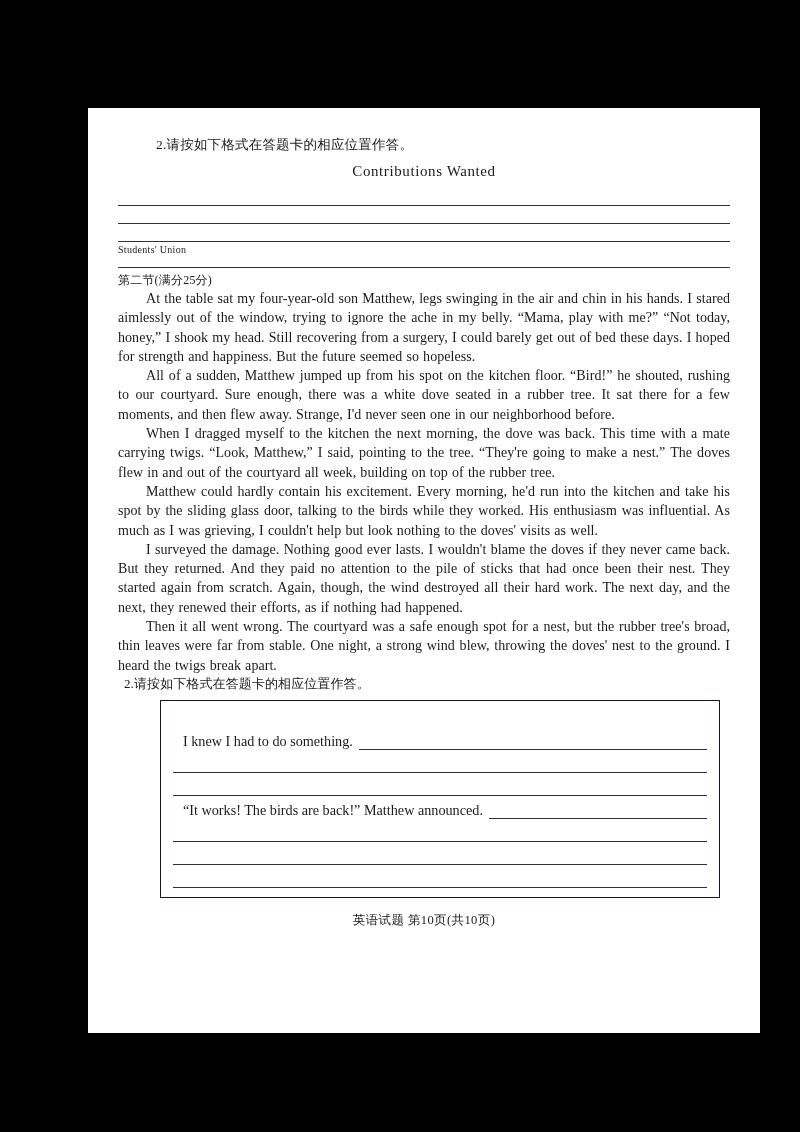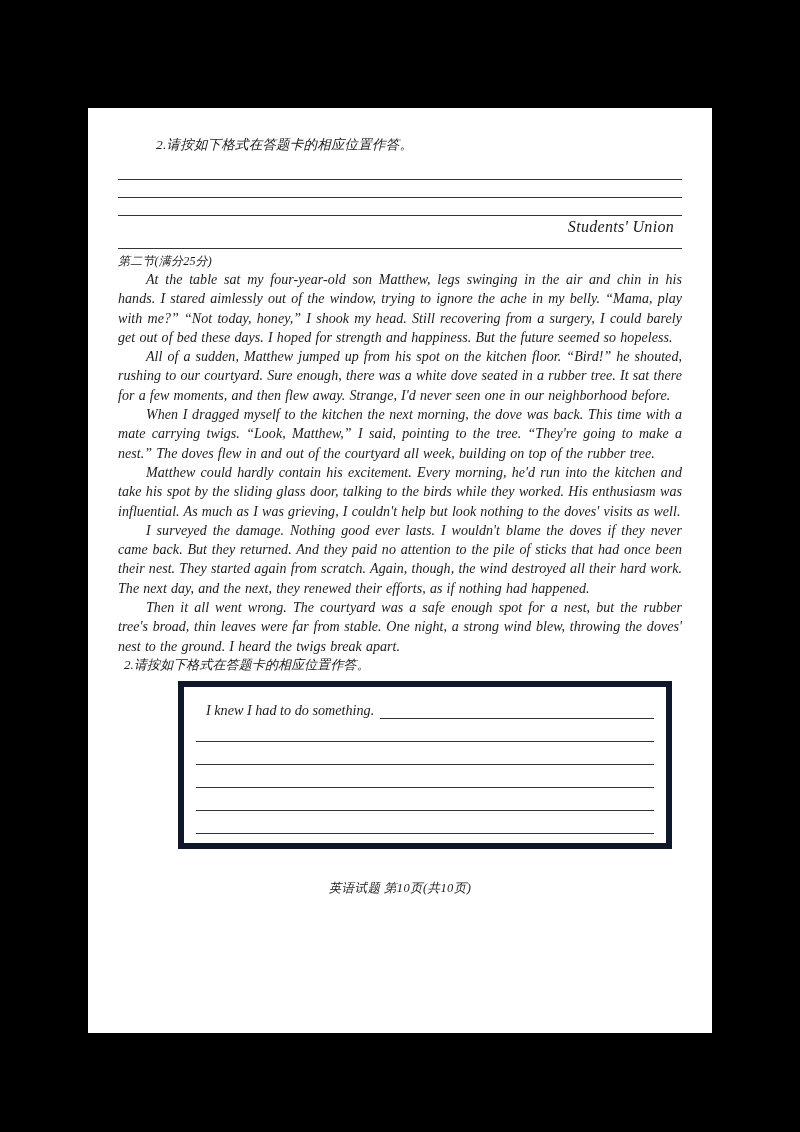--- a/index.html
+++ b/index.html
@@ -10,27 +10,26 @@
   body {
     width: 800px;
     height: 1132px;
     overflow: hidden;
     font-family: "Liberation Serif", serif;
   }
   .page {
     position: absolute;
     left: 88px;
     top: 108px;
-    width: 624px;
+    width: 672px;
     height: 925px;
     background: #ffffff;
     box-sizing: border-box;
     padding: 28px 30px 10px 30px;
     color: #1a1a1a;
-    font-style: italic;
   }
   .item-label {
     font-size: 13.5px;
     margin-left: 38px;
     letter-spacing: 0.2px;
     font-family: "Liberation Serif", serif;
   }
   .center-title {
     text-align: center;
     font-size: 15px;
@@ -38,22 +37,22 @@
     letter-spacing: 0.6px;
   }
   .blank-lines {
     margin-top: 8px;
   }
   .blank-lines .bl {
     border-bottom: 1px solid #333;
     height: 17px;
   }
   .signature {
-    text-align: right;
-    font-size: 16px;
+    text-align: left;
+    font-size: 10px;
     margin-top: 2px;
     padding-right: 8px;
     letter-spacing: 0.3px;
   }
   .sig-rule {
     border-bottom: 1px solid #333;
     height: 10px;
     margin-top: 2px;
   }
   .section-head {
@@ -80,23 +79,23 @@
   .notes-title {
     font-size: 13px;
     margin-top: 4px;
   }
   .note-item {
     font-size: 13px;
     margin-left: 6px;
     letter-spacing: 0.1px;
   }
   .answer-box {
-    margin: 7px 10px 0 60px;
-    border: 6px solid #0f172a;
-    padding: 9px 12px 9px 12px;
+    margin: 7px 10px 0 42px;
+    border: 1px solid #0f172a;
+    padding: 26px 12px 9px 12px;
   }
   .ans-row {
     display: flex;
     align-items: flex-end;
     height: 23px;
   }
   .ans-row .sent {
     font-size: 14.2px;
     white-space: nowrap;
     padding-left: 10px;
@@ -106,31 +105,32 @@
     flex: 1;
     border-bottom: 1px solid #333;
     height: 16px;
   }
   .ans-row.full .fill {
     flex: 1 1 100%;
   }
   .footer {
     text-align: center;
     font-size: 12.5px;
-    margin-top: 31px;
+    margin-top: 14px;
     letter-spacing: 0.4px;
   }
 </style>
 </head>
 <body>
 
 <div class="page">
 
   <div class="item-label">2.请按如下格式在答题卡的相应位置作答。</div>
 
+  <div class="center-title">Contributions Wanted</div>
 
   <div class="blank-lines">
     <div class="bl"></div>
     <div class="bl"></div>
     <div class="bl"></div>
   </div>
 
   <div class="signature">Students' Union</div>
   <div class="sig-rule"></div>
 
@@ -149,20 +149,24 @@
     <div class="ans-row">
       <span class="sent">I knew I had to do something.</span>
       <span class="fill"></span>
     </div>
     <div class="ans-row full">
       <span class="fill"></span>
     </div>
     <div class="ans-row full">
       <span class="fill"></span>
     </div>
+    <div class="ans-row">
+      <span class="sent">“It works! The birds are back!” Matthew announced.</span>
+      <span class="fill"></span>
+    </div>
     <div class="ans-row full">
       <span class="fill"></span>
     </div>
     <div class="ans-row full">
       <span class="fill"></span>
     </div>
     <div class="ans-row full">
       <span class="fill"></span>
     </div>
   </div>

